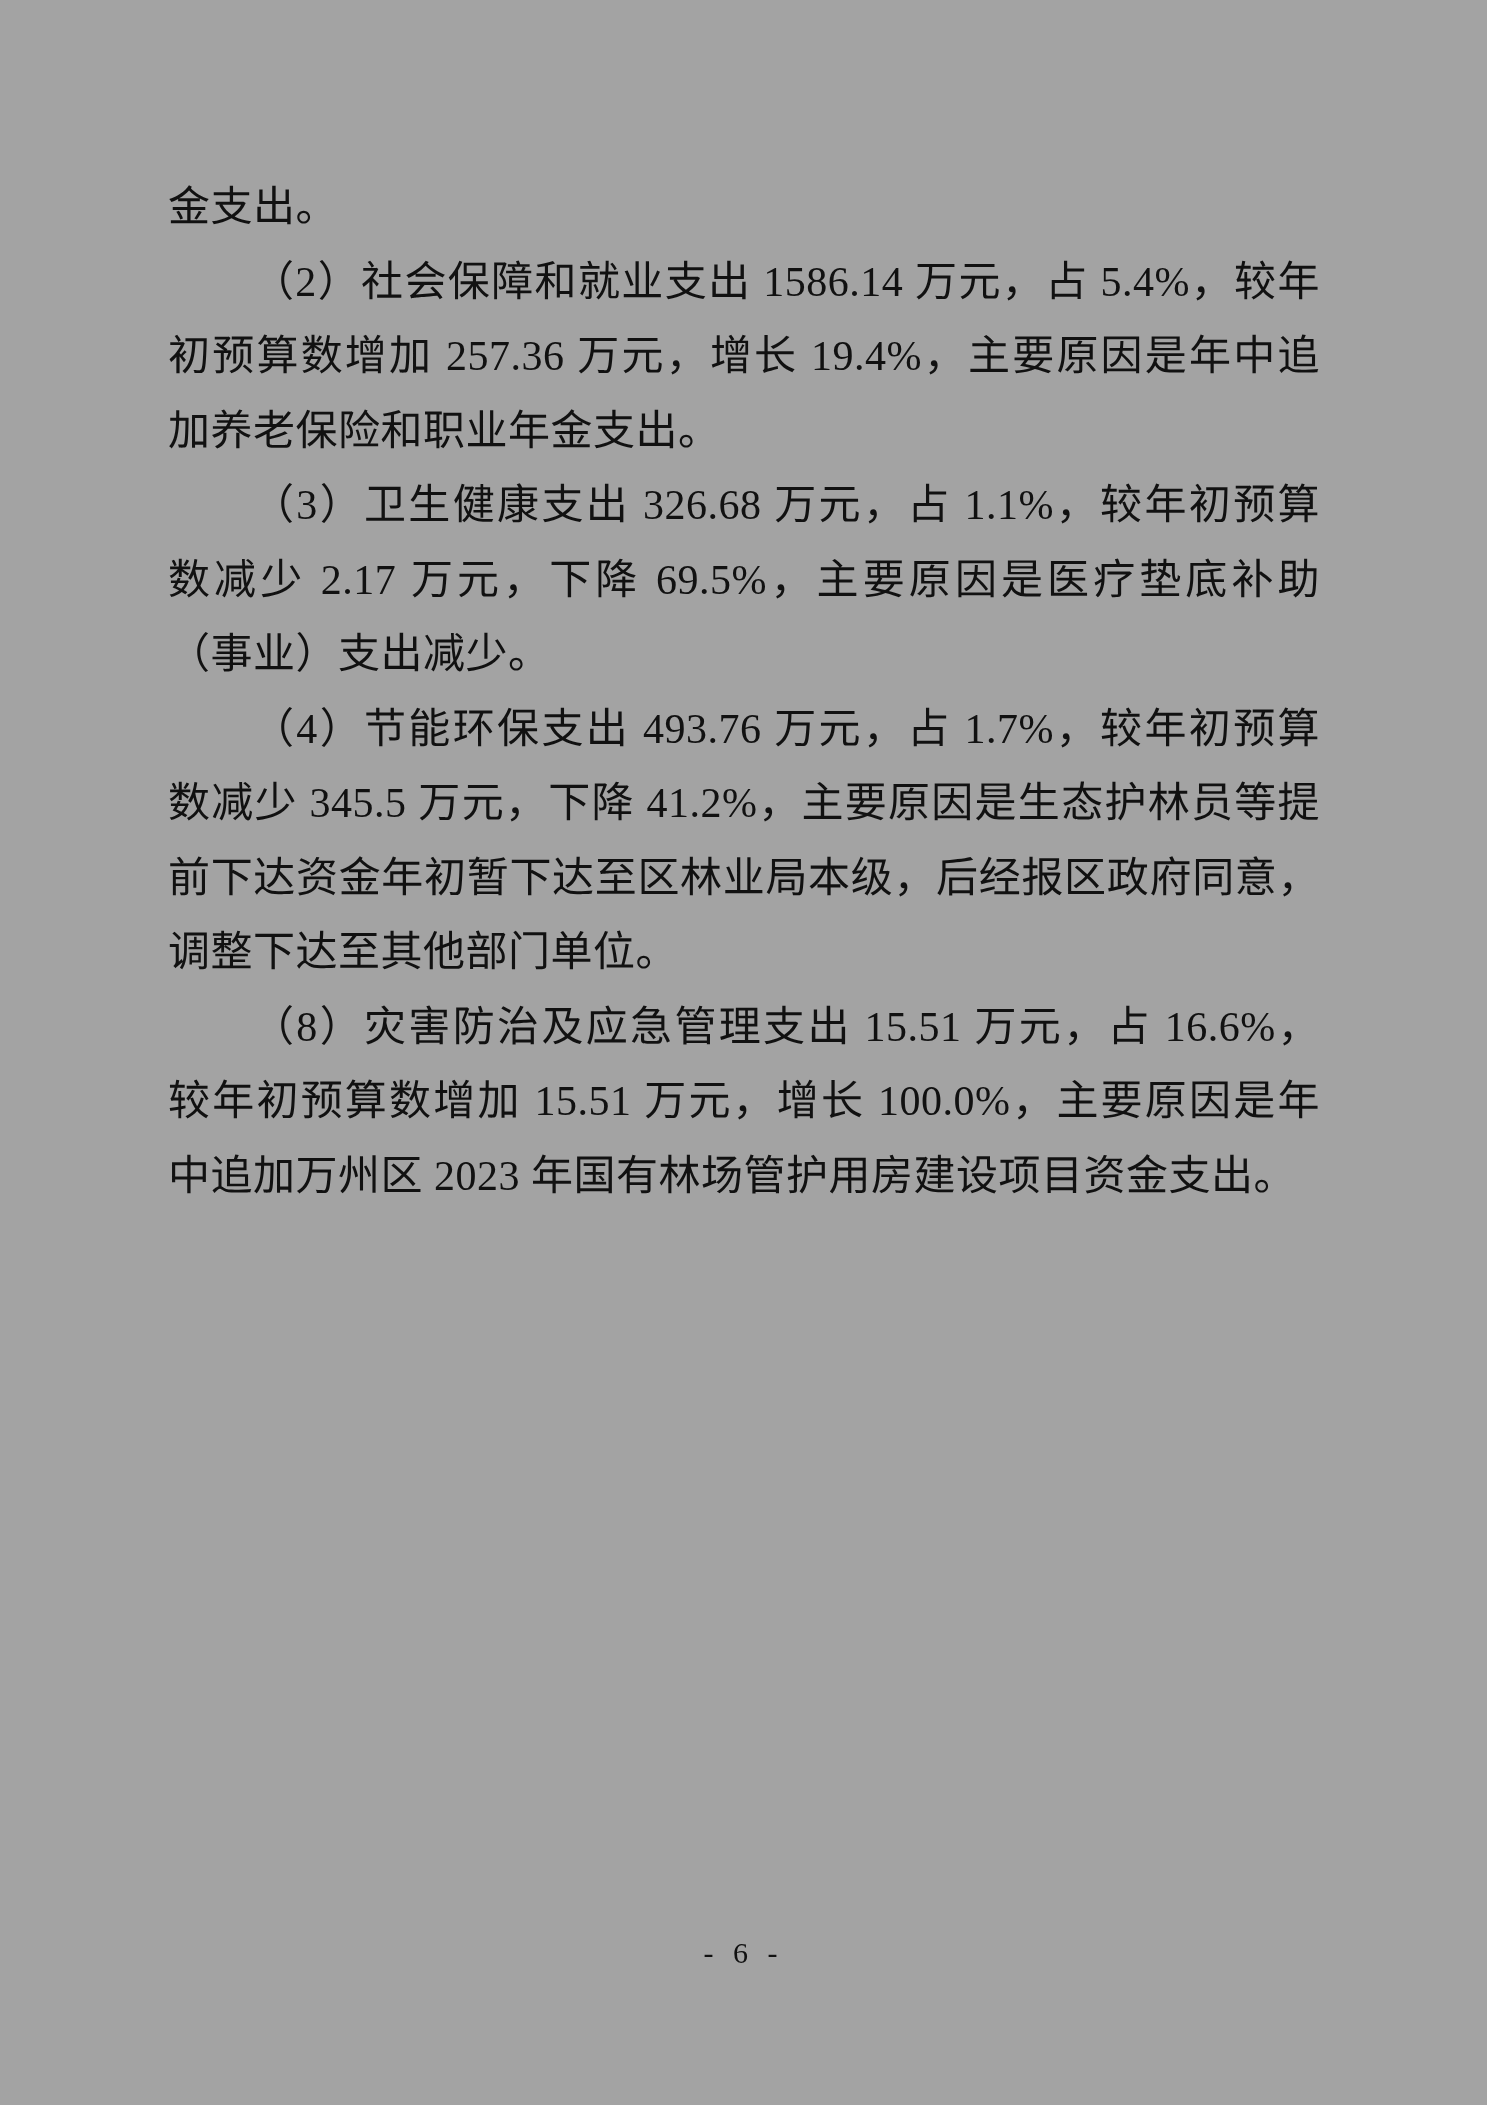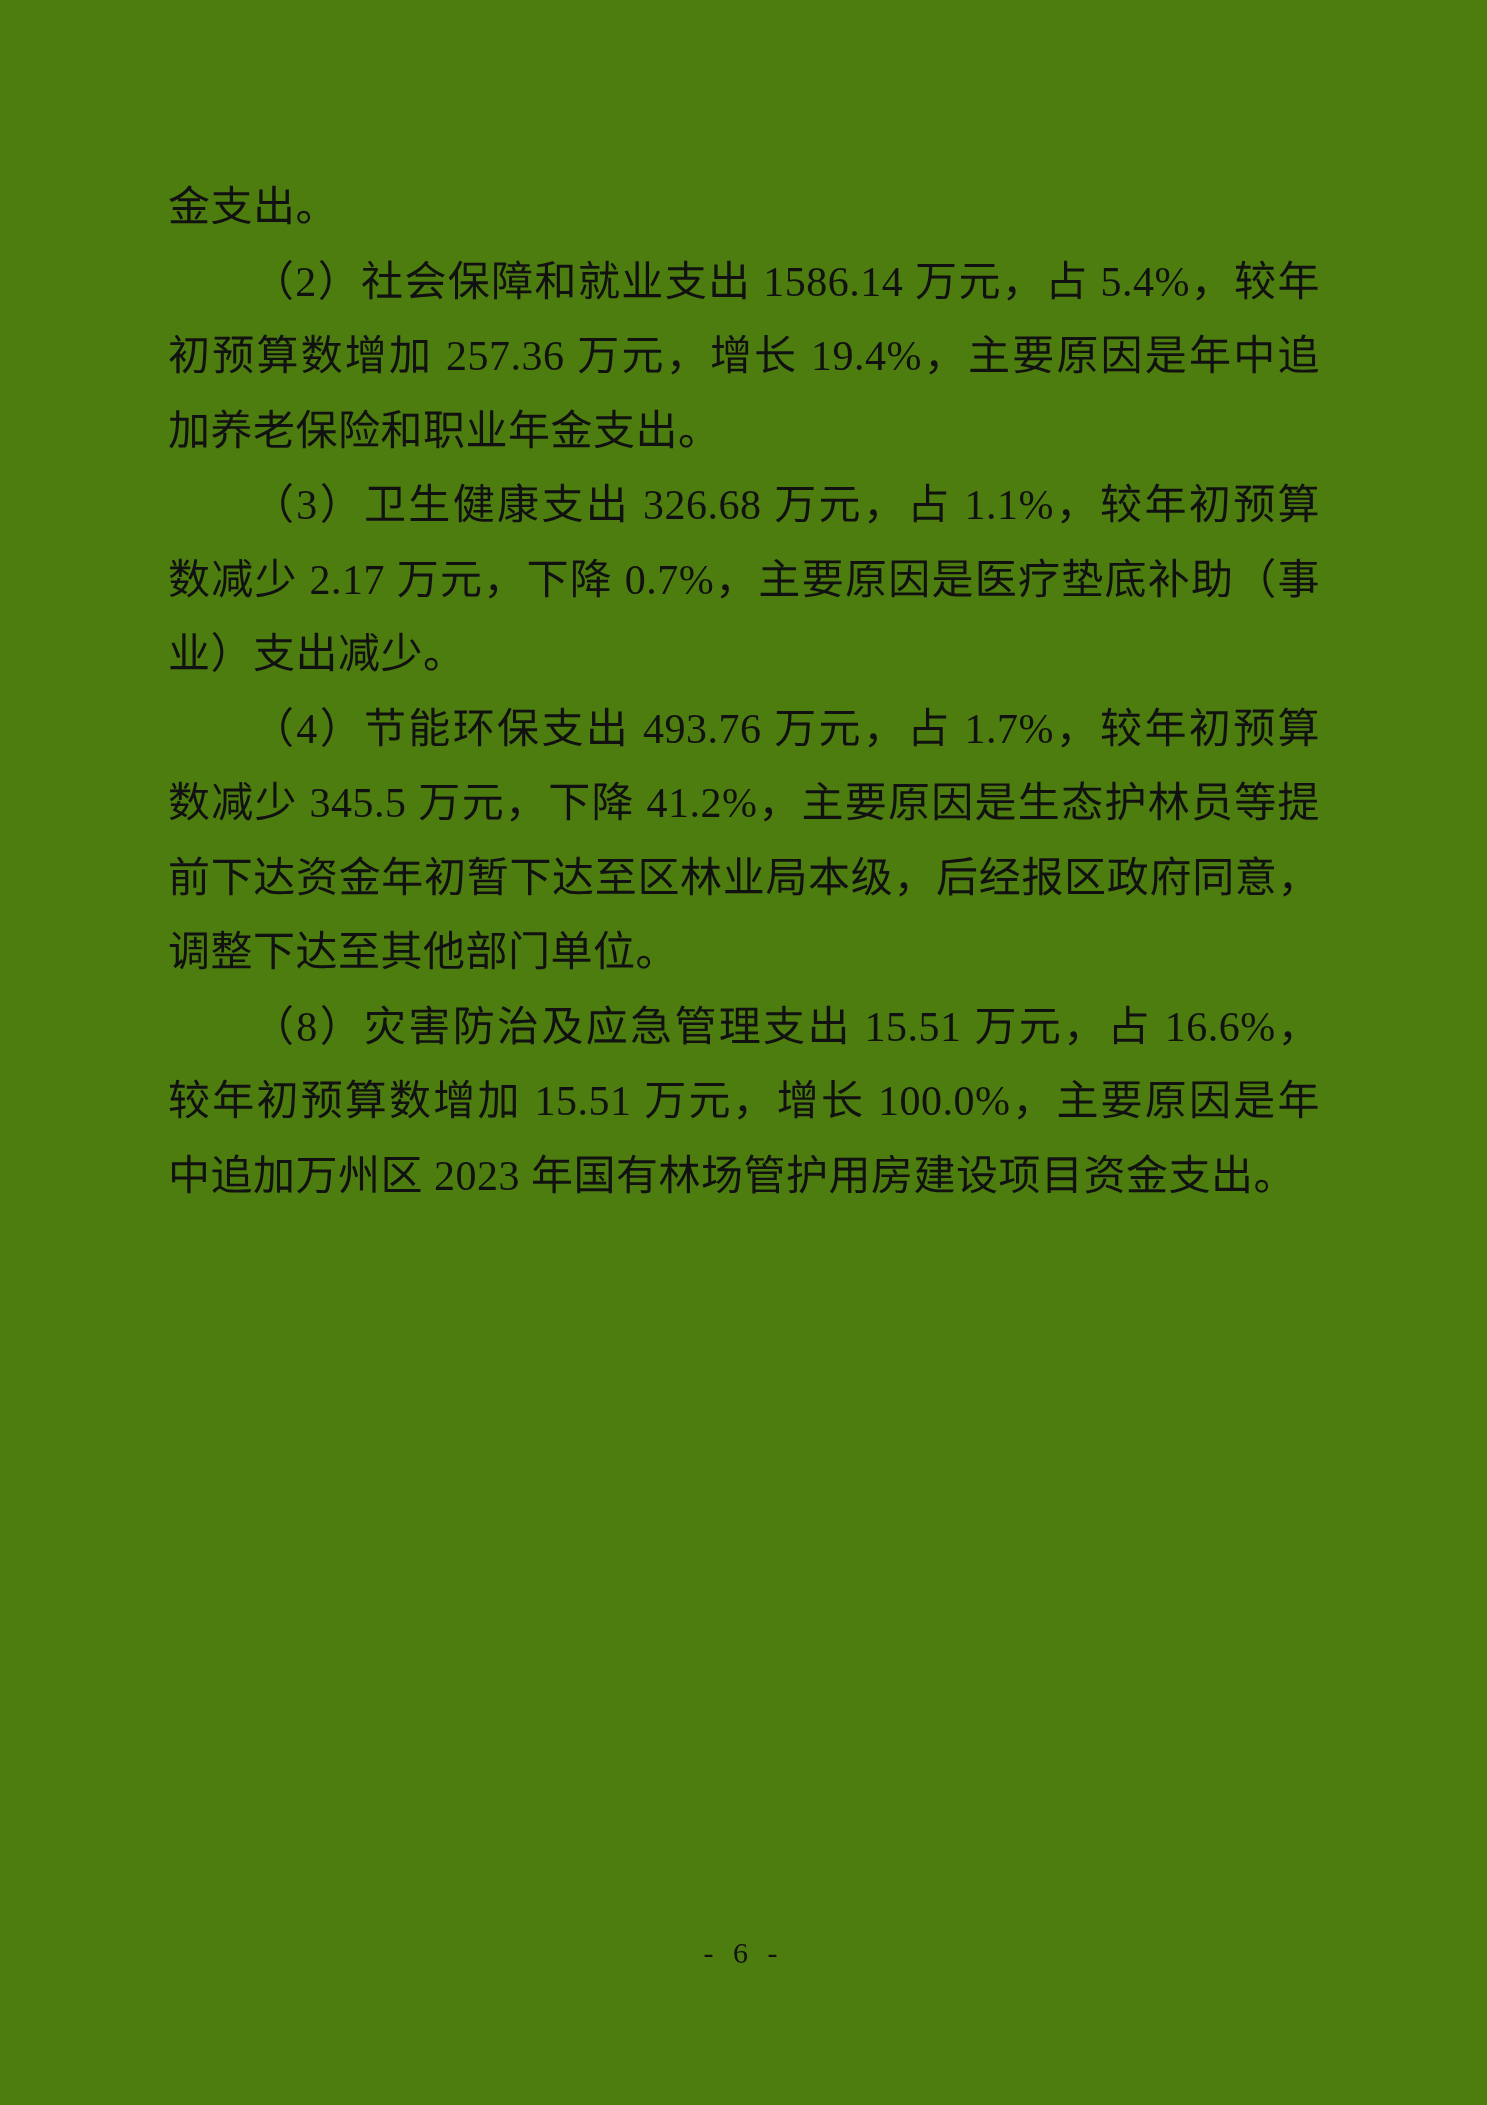--- a/index.html
+++ b/index.html
@@ -4,21 +4,21 @@
 <style>
   html, body {
     margin: 0;
     padding: 0;
     background: #ffffff;
   }
   .page {
     position: relative;
     width: 1487px;
     height: 2105px;
-    background: #4d7c0f;
+    background: #a3a3a3;
     overflow: hidden;
     font-family: "Liberation Serif", "DejaVu Serif", serif;
     color: #111111;
   }
   .content {
     position: absolute;
     left: 168px;
     top: 170px;
     width: 1152px;
   }
@@ -46,18 +46,18 @@
     color: #111111;
   }
 </style>
 </head>
 <body>
 
 <div class="page">
   <div class="content">
     <p class="continuation">金支出。</p>
     <p>（2）社会保障和就业支出 1586.14 万元，占 5.4%，较年初预算数增加 257.36 万元，增长 19.4%，主要原因是年中追加养老保险和职业年金支出。</p>
-    <p>（3）卫生健康支出 326.68 万元，占 1.1%，较年初预算数减少 2.17 万元，下降 0.7%，主要原因是医疗垫底补助（事业）支出减少。</p>
+    <p>（3）卫生健康支出 326.68 万元，占 1.1%，较年初预算数减少 2.17 万元，下降 69.5%，主要原因是医疗垫底补助（事业）支出减少。</p>
     <p>（4）节能环保支出 493.76 万元，占 1.7%，较年初预算数减少 345.5 万元，下降 41.2%，主要原因是生态护林员等提前下达资金年初暂下达至区林业局本级，后经报区政府同意，调整下达至其他部门单位。</p>
     <p>（8）灾害防治及应急管理支出 15.51 万元，占 16.6%，较年初预算数增加 15.51 万元，增长 100.0%，主要原因是年中追加万州区 2023 年国有林场管护用房建设项目资金支出。</p>
   </div>
   <div class="page-footer">- 6 -</div>
 </div>
 
 </body></html>

